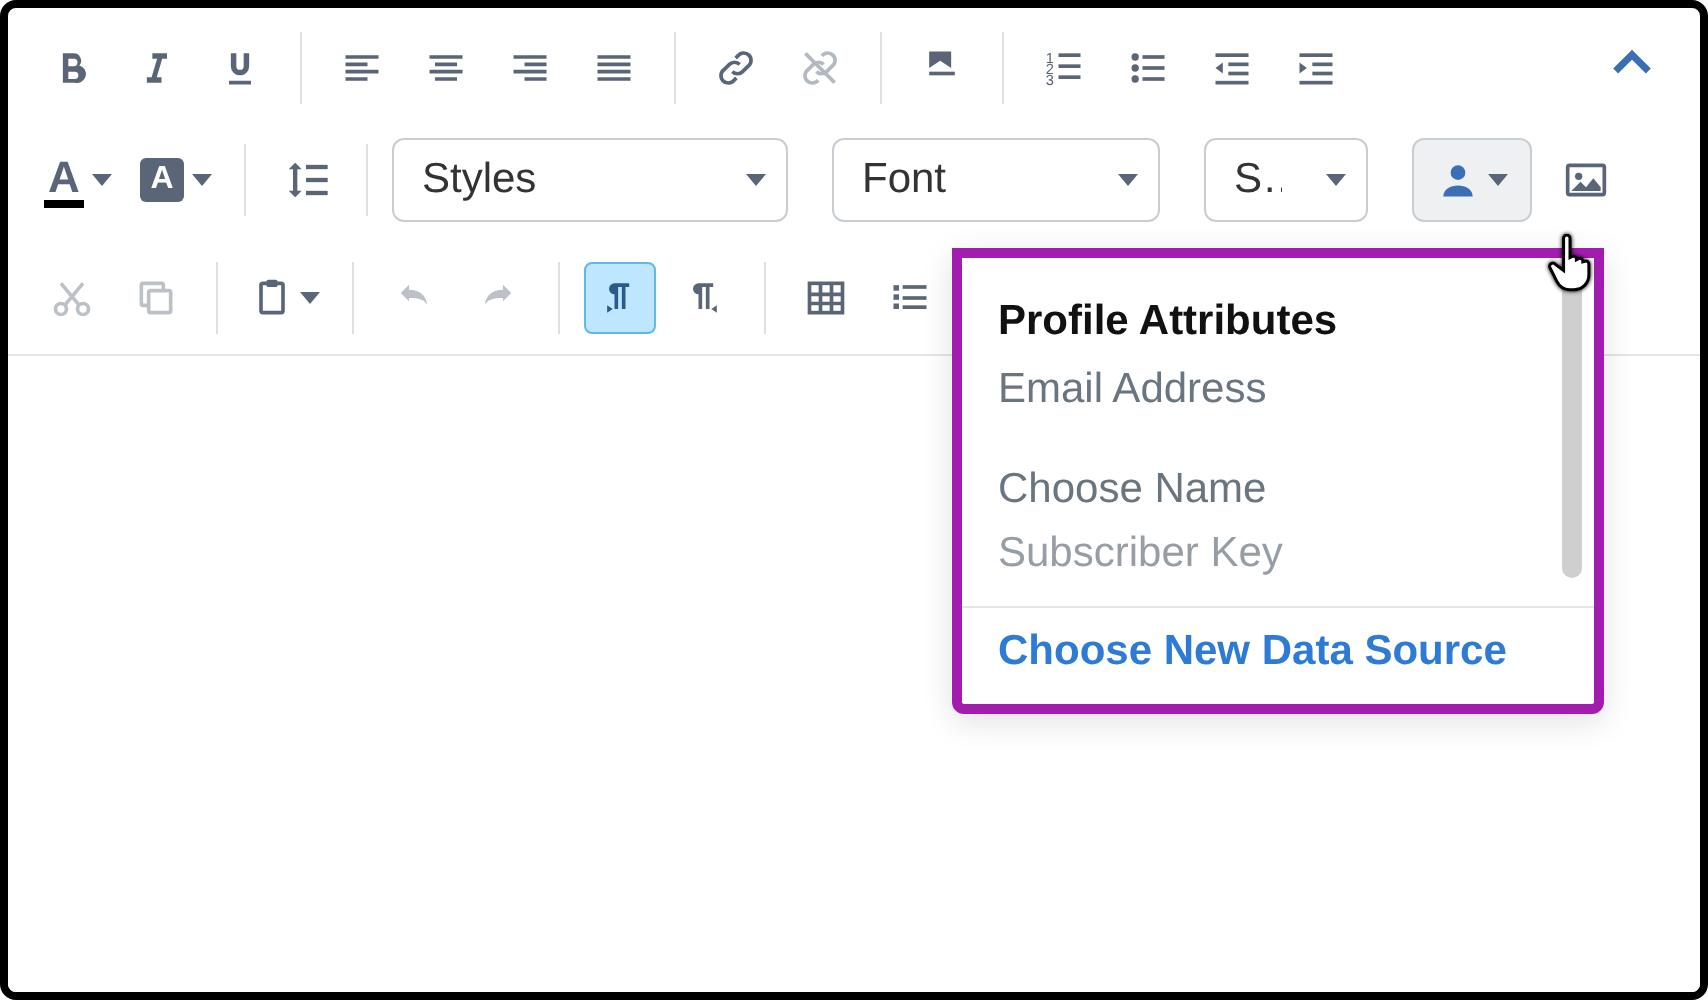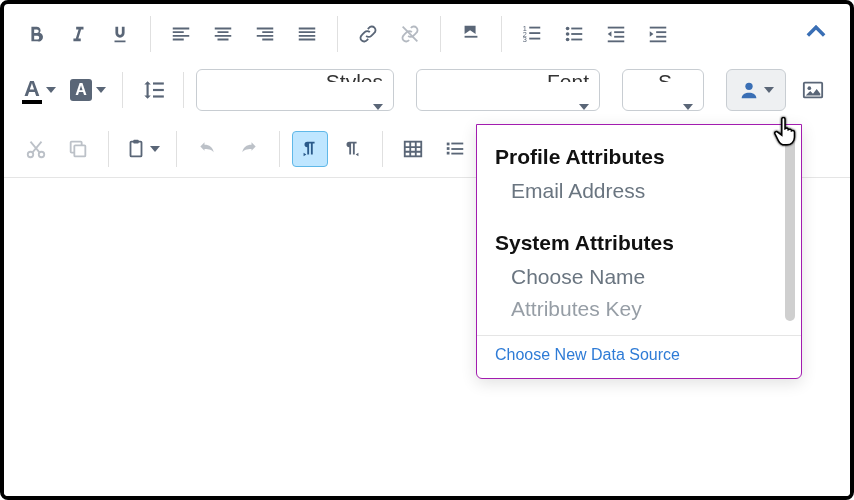--- a/index.html
+++ b/index.html
@@ -42,31 +42,30 @@
     cursor: pointer;
     border-radius: 4px;
     padding: 0 4px;
   }
   .btn svg { display:block; }
   .sel {
     height: 42px;
     border: 1px solid #c8cdd2;
     border-radius: 6px;
     display: inline-flex;
-    align-items: flex-end;
+    align-items: center;
     padding: 0 10px 0 14px;
     font-size: 21px;
     color: #333;
     gap: 22px;
     cursor: pointer;
-    flex-direction: column;
   }
   .sel .caret { margin-left: auto; }
   .styles-sel { width: 198px; }
-  .font-sel { width: 184px; }
+  .font-sel { width: 164px; }
   .size-sel { width: 82px; }
   .person-btn {
     width: 60px; height: 42px;
     border: 1px solid #c8cdd2;
     border-radius: 6px;
     background: #eef0f2;
     display: inline-flex;
     align-items: center;
     justify-content: center;
     gap: 4px;
@@ -99,21 +98,21 @@
     height: calc(100% - 174px);
     background: #fff;
   }
   
   .dropdown {
     position: absolute;
     top: 120px;
     left: 472px;
     width: 326px;
     background: #fff;
-    border: 1px solid #a21caf;
+    border: 5px solid #a21caf;
     border-radius: 0 0 6px 6px;
     box-shadow: 0 4px 16px rgba(0,0,0,0.12);
     z-index: 10;
   }
   .dd-body {
     position: relative;
     padding: 14px 18px 10px 18px;
     max-height: 298px;
     overflow: hidden;
   }
@@ -128,29 +127,29 @@
     font-weight: bold;
     font-size: 21px;
     color: #111;
     margin: 6px 0 6px 0;
   }
   .dd-item {
     font-size: 21px;
     color: #6a7580;
     padding: 4px 0;
     cursor: pointer;
-    margin-left: 16px;
   }
   .dd-spacer { height: 18px; }
   .dd-footer {
     border-top: 1px solid #e5e5e5;
     padding: 10px 18px 14px 18px;
-    font-size: 16px;
+    font-size: 21px;
     color: #2e7bd6;
     cursor: pointer;
+    font-weight: bold;
   }
   .cursor-hand {
     position:absolute;
     top: 113px;
     left: 768px;
     z-index: 20;
     font-size: 26px;
     pointer-events:none;
     filter: drop-shadow(0 0 1px #000);
   }
@@ -408,23 +407,22 @@
   </div>
 
   <div class="content-area"></div>
 
   <div class="dropdown">
     <div class="dd-body">
       <div class="dd-scroll"></div>
       <div class="dd-header">Profile Attributes</div>
       <div class="dd-item">Email Address</div>
       <div class="dd-spacer"></div>
-      <div class="dd-header">System Attributes</div>
       <div class="dd-item">Choose Name</div>
-      <div class="dd-item" style="opacity:.7">Attributes Key</div>
+      <div class="dd-item" style="opacity:.7">Subscriber Key</div>
     </div>
     <div class="dd-footer">Choose New Data Source</div>
   </div>
 
   <div class="cursor-hand">
     <svg width="26" height="30" viewBox="0 0 24 28">
         <path d="M9 2a1.5 1.5 0 0 1 3 0v9l1-.5a1.4 1.4 0 0 1 2 1v.5l1-.5a1.4 1.4 0 0 1 2 1v.5l1-.3a1.4 1.4 0 0 1 1.8 1.3v5c0 4-3 7-7 7h-2c-3 0-5-2-6-4l-3-6a1.5 1.5 0 0 1 2.4-1.8L9 17V2z" fill="#fff" stroke="#000" stroke-width="1.4"></path>
       </svg>
   </div>
 

